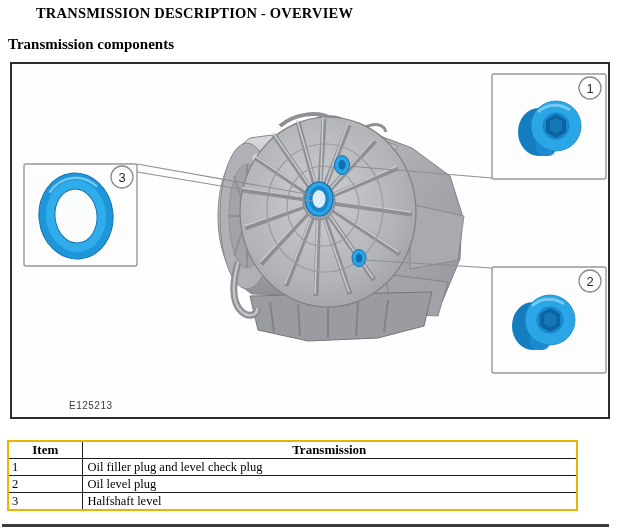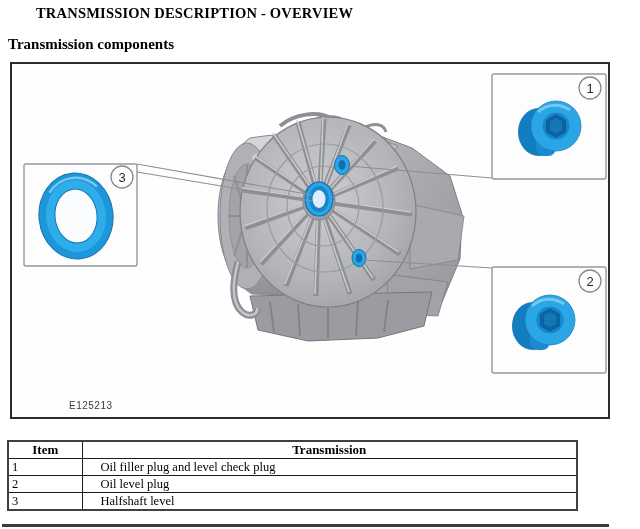--- a/index.html
+++ b/index.html
@@ -58,21 +58,21 @@
     color: #3a3a3c;
     letter-spacing: 0.5px;
     margin-left: 48px;
   }
   .components-table {
     position: absolute;
     left: 7px;
     top: 440px;
     width: 571px;
     border-collapse: collapse;
-    border: 2px solid #404040;
+    border: 2px solid #eab308;
     font-family: "Liberation Serif", serif;
     font-size: 12.5px;
     color: #000000;
     table-layout: fixed;
   }
   .components-table th, .components-table td {
     border: 1px solid #1c1c1c;
     padding: 0 4px;
     height: 16px;
     line-height: 16px;
@@ -82,21 +82,21 @@
   .components-table th {
     font-weight: bold;
     text-align: center;
     font-size: 13px;
   }
   .components-table td.item-cell {
     text-align: left;
     padding-left: 3px;
   }
   .components-table td.desc-cell {
-    padding-left: 18px;
+    padding-left: 5px;
   }
   .col-item { width: 74px; }
   .bottom-rule {
     position: absolute;
     left: 2px;
     top: 524px;
     width: 607px;
     height: 3px;
     background: #3b3b3d;
   }

